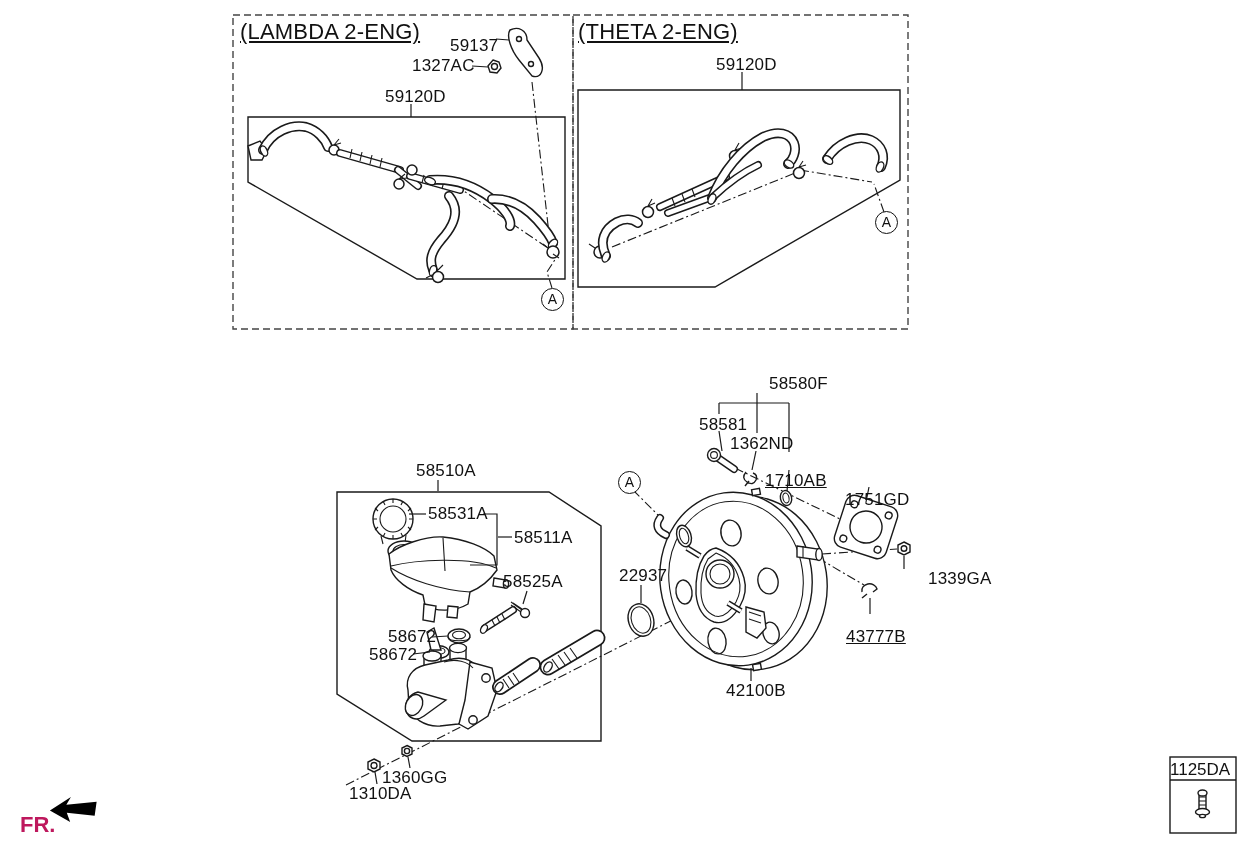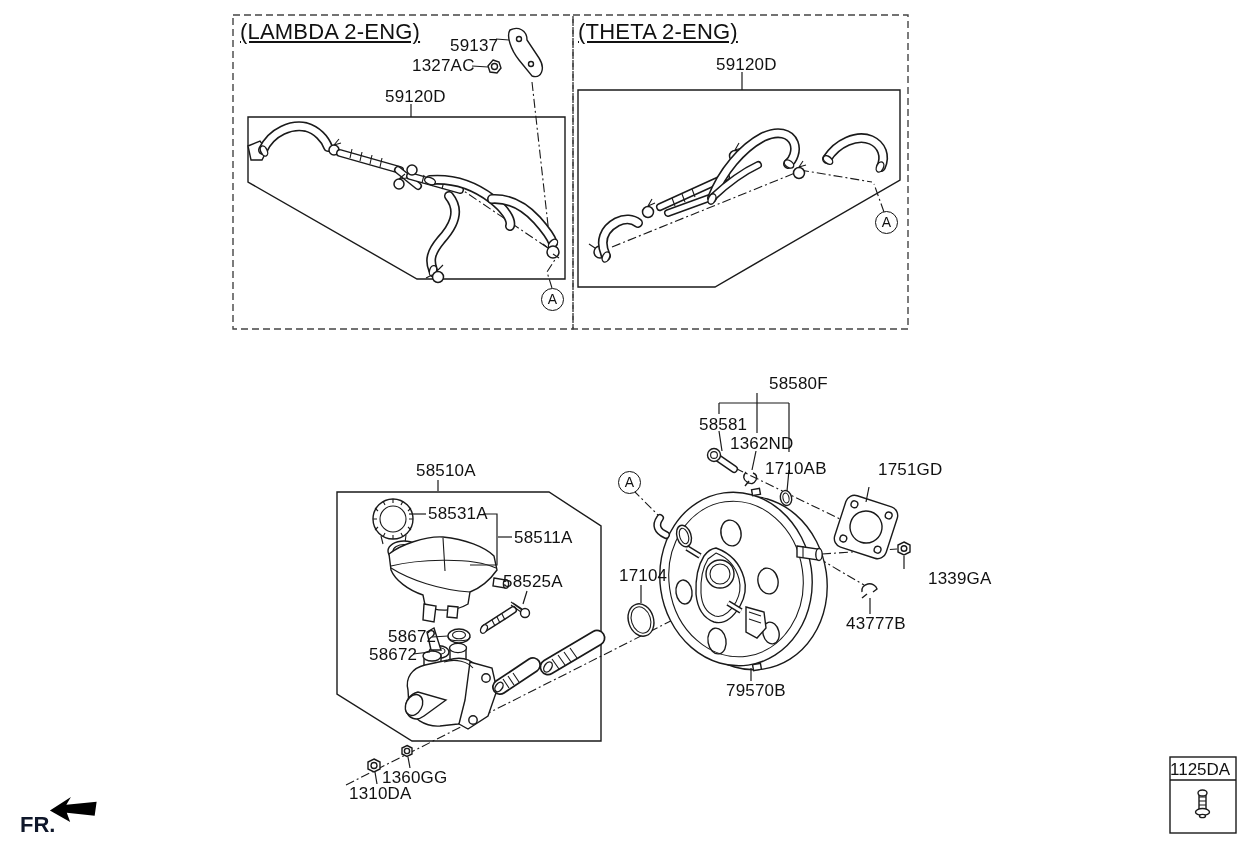--- a/index.html
+++ b/index.html
@@ -4,21 +4,21 @@
 <style>
   html,body{margin:0;padding:0;background:#fff;}
   .stage{position:relative;width:1258px;height:848px;background:#fff;overflow:hidden;
          font-family:"Liberation Sans",sans-serif;}
   .stage svg{position:absolute;left:0;top:0;}
   .lbl{position:absolute;font-size:17px;line-height:1.1;color:#111;white-space:nowrap;
        letter-spacing:.2px;}
   .ttl{font-size:22px;text-decoration:underline;}
   .amark{position:absolute;width:21px;height:21px;border:1.7px solid #111;border-radius:50%;
          text-align:center;line-height:21px;font-size:14px;color:#111;background:#fff;}
-  .fr{position:absolute;font-size:22px;font-weight:bold;color:#0f172a;}
+  .fr{position:absolute;font-size:22px;font-weight:bold;color:#be185d;}
   .legend-code{position:absolute;font-size:17px;color:#111;text-align:center;width:48px;}
   
   .ln{fill:none;stroke:#1a1a1a;stroke-width:1.4;}
   .thin{fill:none;stroke:#1a1a1a;stroke-width:1.1;}
   .wfill{fill:#fff;stroke:#1a1a1a;stroke-width:1.4;}
   .dash{fill:none;stroke:#444;stroke-width:1.4;stroke-dasharray:7 4;}
   .dd{fill:none;stroke:#1a1a1a;stroke-width:1.1;stroke-dasharray:9 3 2 3;}
   .ldr{fill:none;stroke:#1a1a1a;stroke-width:1.2;}
   .to{fill:none;stroke:#1a1a1a;stroke-width:10;stroke-linecap:round;}
   .ti{fill:none;stroke:#fff;stroke-width:6.8;stroke-linecap:round;}
@@ -325,26 +325,26 @@
   <div class="lbl ttl" style="left:578px;top:20px;">(THETA 2-ENG)</div>
 
   <div class="lbl" style="left:450px;top:30px;margin-top:7px;">59137</div>
   <div class="lbl" style="left:412px;top:57px;">1327AC</div>
   <div class="lbl" style="left:385px;top:88px;">59120D</div>
   <div class="lbl" style="left:716px;top:56px;">59120D</div>
 
   <div class="lbl" style="left:769px;top:375px;">58580F</div>
   <div class="lbl" style="left:699px;top:416px;">58581</div>
   <div class="lbl" style="left:730px;top:435px;text-align:right;">1362ND</div>
-  <div class="lbl" style="left:765px;top:460px;">1710AB</div>
-  <div class="lbl" style="left:845px;top:461px;margin-left:33px;">1751GD</div>
-  <div class="lbl" style="left:619px;top:567px;">17104</div>
+  <div class="lbl" style="left:765px;top:472px;text-decoration:underline;">1710AB</div>
+  <div class="lbl" style="left:845px;top:491px;">1751GD</div>
+  <div class="lbl" style="left:619px;top:567px;">22937</div>
   <div class="lbl" style="left:928px;top:570px;">1339GA</div>
-  <div class="lbl" style="left:846px;top:615px;">43777B</div>
-  <div class="lbl" style="left:726px;top:682px;">79570B</div>
+  <div class="lbl" style="left:846px;top:628px;text-decoration:underline;">43777B</div>
+  <div class="lbl" style="left:726px;top:682px;">42100B</div>
 
   <div class="lbl" style="left:416px;top:462px;">58510A</div>
   <div class="lbl" style="left:428px;top:505px;">58531A</div>
   <div class="lbl" style="left:514px;top:529px;">58511A</div>
   <div class="lbl" style="left:503px;top:573px;">58525A</div>
   <div class="lbl" style="left:388px;top:628px;">58672</div>
   <div class="lbl" style="left:369px;top:646px;">58672</div>
   <div class="lbl" style="left:382px;top:769px;">1360GG</div>
   <div class="lbl" style="left:349px;top:785px;">1310DA</div>
 

